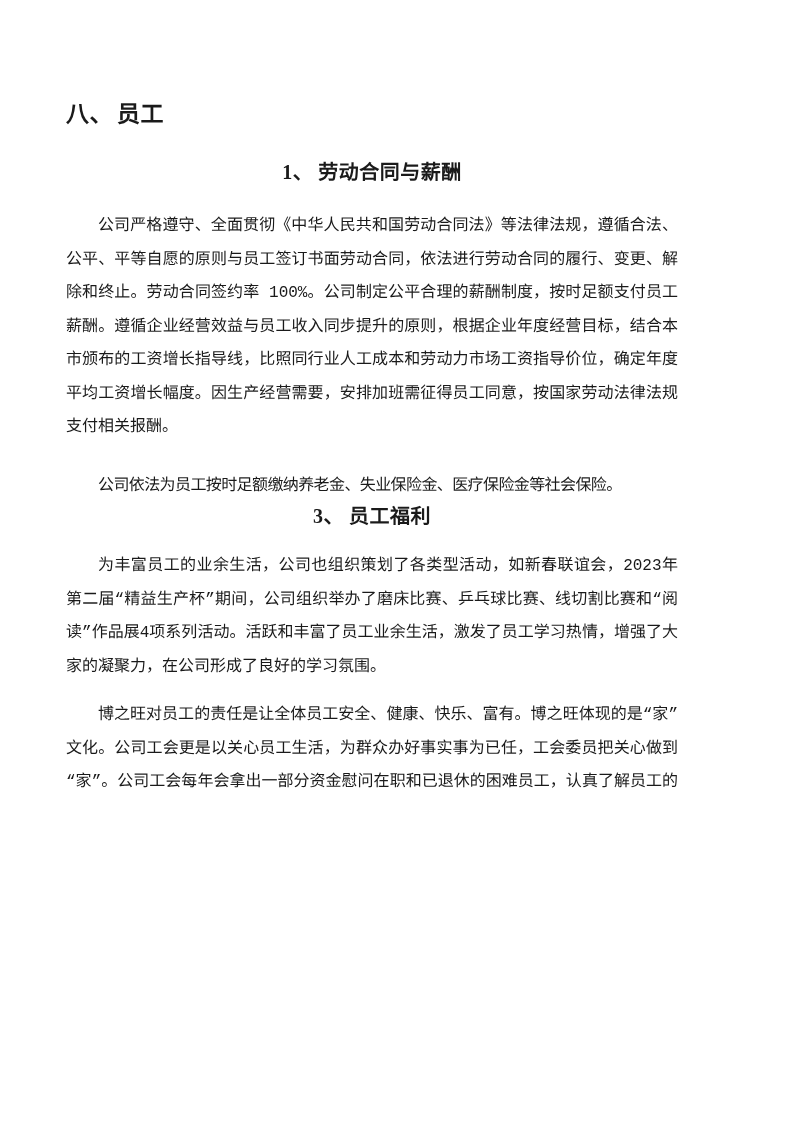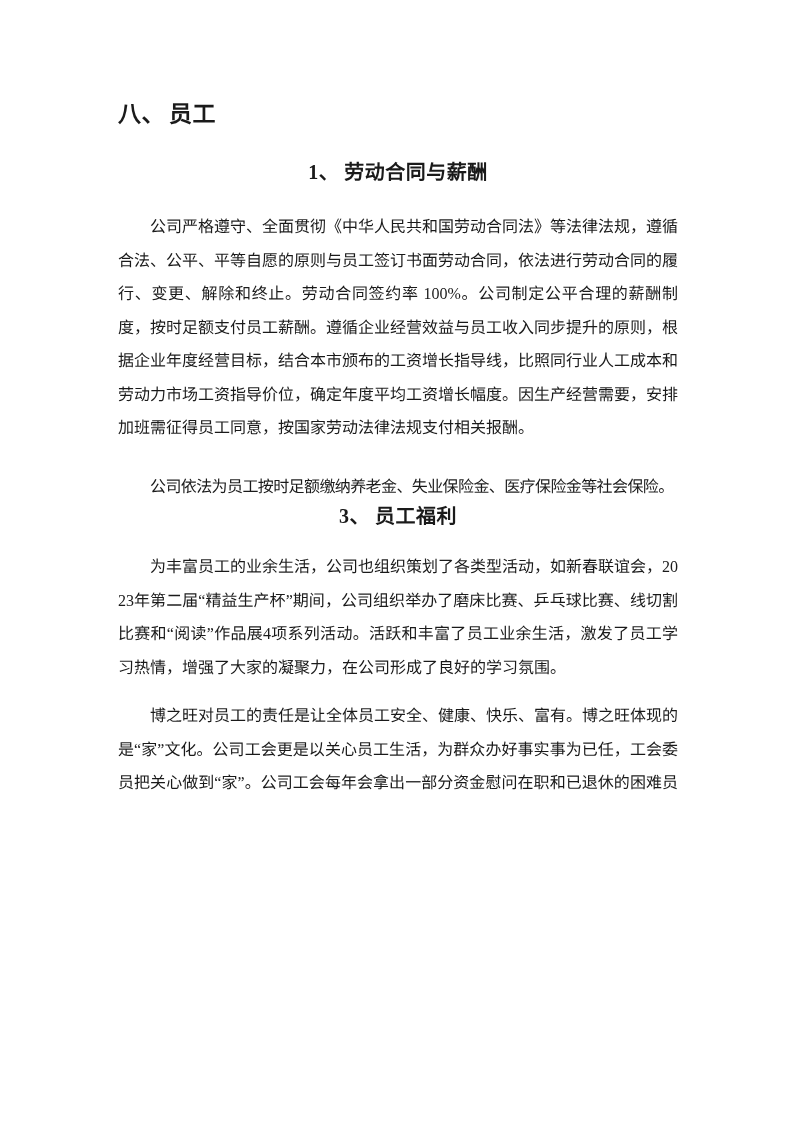--- a/index.html
+++ b/index.html
@@ -7,21 +7,21 @@
     padding: 0;
     background: #ffffff;
   }
   .page {
     position: relative;
     width: 794px;
     height: 804px;
     margin: 0 auto;
     background: #ffffff;
     box-sizing: border-box;
-    padding: 100px 116px 0 118px;
+    padding: 100px 116px 0 66px;
     overflow: hidden;
     color: #1a1a1a;
   }
   .chapter-title {
     margin: 0;
     font-family: "Liberation Sans", sans-serif;
     font-weight: 700;
     font-size: 23px;
     line-height: 28px;
     color: #1a1a1a;
@@ -41,21 +41,21 @@
     text-align: center;
   }
   .section-heading .num {
     margin-right: 5px;
   }
   .heading-1 { margin-top: 31px; }
   .heading-2 { margin-top: 10px; }
   .heading-3 { }
   .body-text {
     margin: 0;
-    font-family: Liberation Serif, serif;
+    font-family: Liberation Mono, monospace;
     font-size: 16px;
     line-height: 33.5px;
     text-align: justify;
     text-indent: 2em;
     color: #1a1a1a;
     word-break: break-all;
   }
   .para-1 { margin-top: 25px; }
   .para-2 { margin-top: 25px; letter-spacing: -0.6px; }
   .para-3 { margin-top: 21px; }

